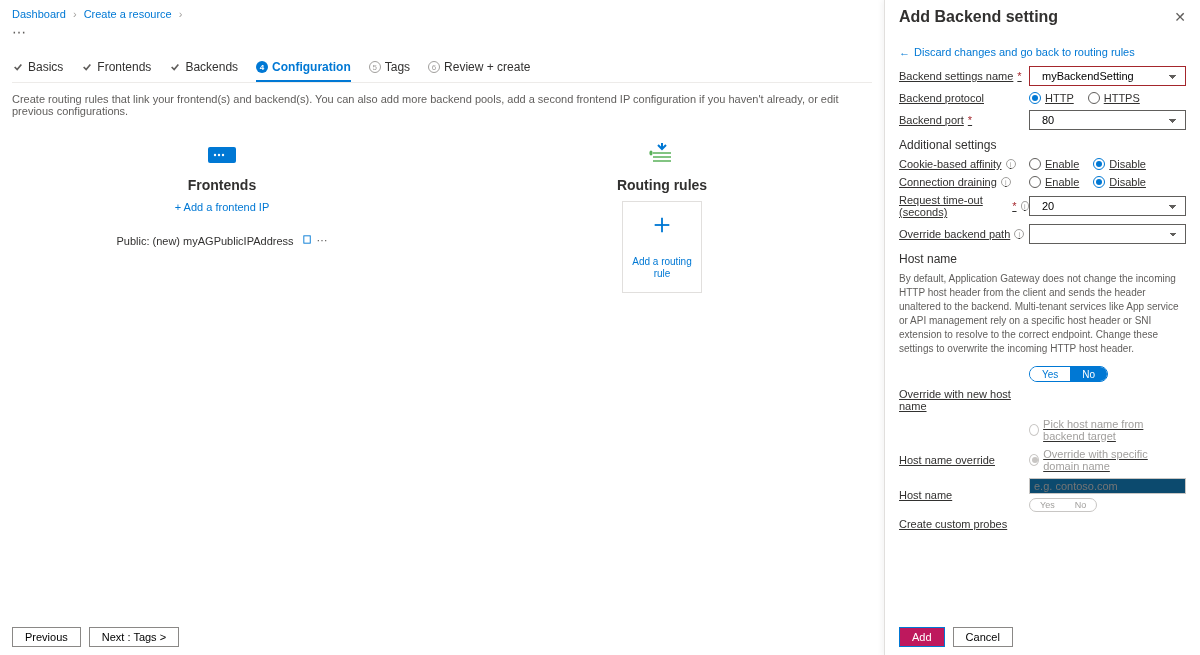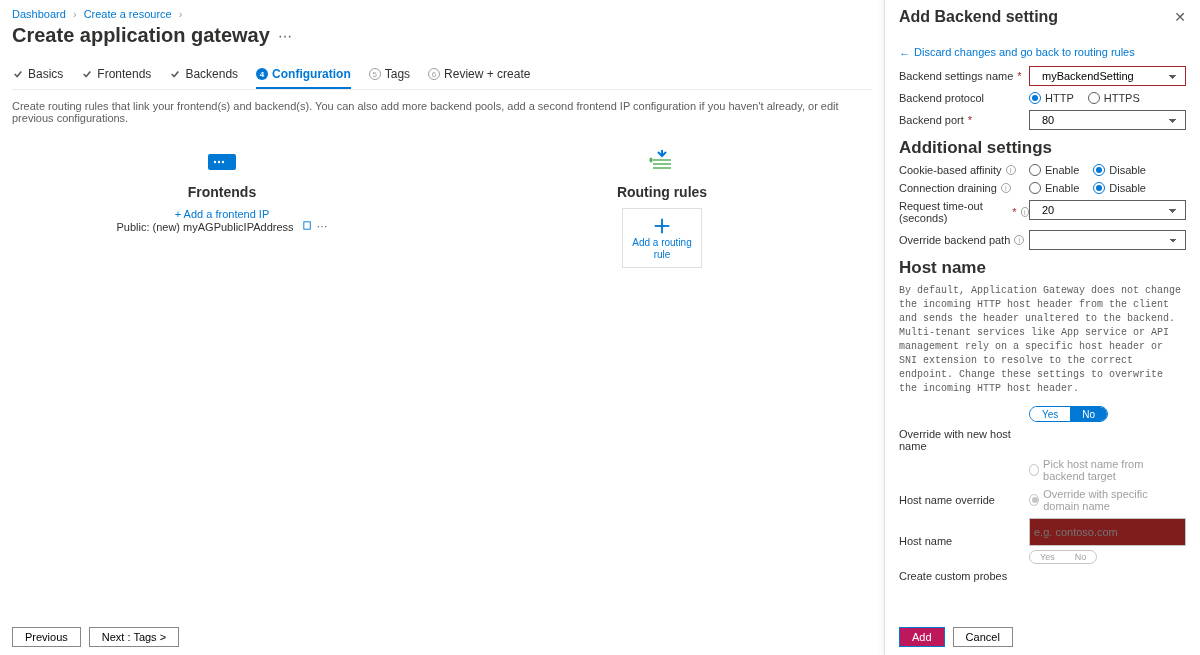--- a/index.html
+++ b/index.html
@@ -19,78 +19,77 @@
 .check-icon svg { width: 10px; height: 10px; stroke: #605e5c; fill: none; stroke-width: 2; }
 .num-circle { width: 12px; height: 12px; border-radius: 50%; display: inline-flex; align-items: center; justify-content: center; font-size: 8px; }
 .num-circle.filled { background: #0078d4; color: #fff; }
 .num-circle.outline { border: 1px solid #a19f9d; color: #a19f9d; }
 .intro { font-size: 11px; color: #605e5c; margin-bottom: 20px; }
 .config-area { display: flex; gap: 220px; padding: 0 100px; }
 .column { display: flex; flex-direction: column; align-items: center; width: 220px; }
 .col-icon { width: 34px; height: 34px; display: flex; align-items: center; justify-content: center; margin-bottom: 6px; }
 .col-title { font-size: 14px; font-weight: 600; margin-bottom: 8px; }
 .link { color: #0078d4; font-size: 11px; cursor: pointer; }
-.frontend-item { display: flex; align-items: center; gap: 8px; font-size: 11px; margin-top: 0; }
+.frontend-item { display: flex; align-items: center; gap: 8px; font-size: 11px; margin-top: 21px; }
 .small-icons { display: flex; gap: 4px; }
 .small-icons span { cursor: pointer; color: #605e5c; }
-.add-rule-box { border: 1px solid #e1dfdd; width: 80px; padding: 6px 4px; display: flex; flex-direction: column; align-items: center; gap: 0; cursor: pointer; }
+.add-rule-box { border: 1px solid #e1dfdd; width: 80px; padding: 12px 4px; display: flex; flex-direction: column; align-items: center; gap: 20px; cursor: pointer; }
 .plus-svg { width: 22px; height: 22px; stroke: #0078d4; stroke-width: 2; }
 .add-rule-label { font-size: 10px; color: #0078d4; text-align: center; line-height: 1.2; }
 .footer { margin-top: auto; padding: 8px 0; display: flex; gap: 8px; }
 .btn { border: 1px solid #8a8886; background: #fff; padding: 3px 12px; font-size: 11px; cursor: pointer; }
 .btn.primary { background: #be185d; color: #fff; border-color: #0078d4; }
 
 
 .panel { width: 430px; border-left: 1px solid #e1dfdd; background: #fff; display: flex; flex-direction: column; padding: 8px 14px 8px 14px; box-shadow: -2px 0 6px rgba(0,0,0,0.05);}
 .panel-header { display: flex; justify-content: space-between; align-items: center; margin-bottom: 20px; }
 .panel-title { font-size: 16px; font-weight: 600; }
 .close-icon { cursor: pointer; font-size: 14px; color: #605e5c; }
 .back-link { font-size: 11px; color: #0078d4; cursor: pointer; margin-bottom: 8px; display: flex; align-items: center; gap: 4px;}
-.form-row { display: flex; margin-bottom: 6px; font-size: 11px; }
+.form-row { display: flex; align-items: center; margin-bottom: 6px; font-size: 11px; text-decoration: underline; }
 .form-label { width: 130px; color: #323130; display: flex; align-items: center; gap: 4px; }
 .req { color: #a4262c; }
 .info-icon { width: 10px; height: 10px; border: 1px solid #a19f9d; border-radius: 50%; display: inline-flex; align-items: center; justify-content: center; font-size: 7px; color: #a19f9d; }
 .form-control { flex: 1; }
 .text-input { width: 100%; border: 1px solid #605e5c; padding: 2px 12px; font-size: 11px; height: 20px; }
 .text-input.error { border-color: #a4262c; }
 .text-input.dd { background-image: linear-gradient(45deg, transparent 50%, #605e5c 50%), linear-gradient(135deg, #605e5c 50%, transparent 50%); background-position: calc(100% - 12px) 8px, calc(100% - 8px) 8px; background-size: 4px 4px, 4px 4px; background-repeat: no-repeat; }
 .radio-group { display: flex; gap: 14px; align-items: center; }
 .radio-item { display: flex; align-items: center; gap: 4px; }
 .radio { appearance: none; width: 12px; height: 12px; border: 1px solid #605e5c; border-radius: 50%; position: relative; cursor: pointer; }
 .radio:checked { border-color: #0078d4; }
 .radio:checked::after { content: ''; width: 6px; height: 6px; background: #0078d4; border-radius: 50%; position: absolute; top: 2px; left: 2px; }
 .radio.disabled { border-color: #c8c6c4; }
 .radio.disabled:checked::after { background: #c8c6c4; }
-.section-heading { font-size: 17px; font-weight: 700; margin: 8px 0 6px 0; }
-.help-text { font-size: 10px; color: #605e5c; line-height: 1.4; margin-bottom: 10px; font-family: Liberation Mono, monospace; }
+.section-heading { font-size: 12px; font-weight: 400; margin: 8px 0 6px 0; }
+.help-text { font-size: 10px; color: #605e5c; line-height: 1.4; margin-bottom: 10px; }
 .toggle-group { display: inline-flex; border: 1px solid #0078d4; border-radius: 10px; overflow: hidden; height: 16px; }
 .toggle-group span { padding: 1px 12px; font-size: 10px; display: flex; align-items: center; cursor: pointer; }
 .toggle-group .inactive { color: #0078d4; background: #fff; }
 .toggle-group .active { color: #fff; background: #0078d4; }
 .small-toggle { display: inline-flex; border: 1px solid #c8c6c4; border-radius: 10px; overflow: hidden; height: 14px; }
 .small-toggle span { padding: 0px 10px; font-size: 9px; display: flex; align-items: center; color: #a19f9d; }
-.placeholder-input { width: 100%; border: 1px solid #c8c6c4; background: #7f1d1d; padding: 2px 4px; font-size: 11px; height: 28px; color: #a19f9d; }
+.placeholder-input { width: 100%; border: 1px solid #c8c6c4; background: #0c4a6e; padding: 2px 4px; font-size: 11px; height: 16px; color: #a19f9d; }
 .radio-label.disabled { color: #a19f9d; }
 .panel-body { flex: 1; overflow: auto; }
 .panel-footer { display: flex; gap: 8px; padding-top: 8px; }
 </style>
 </head>
 <body>
 
 <div class="page">
 
   <div class="main">
     <div class="breadcrumb">
       <a>Dashboard</a>
       <span class="sep">›</span>
       <a>Create a resource</a>
       <span class="sep">›</span>
     </div>
     <div class="title-row">
-      <h1 class="page-title">Create application gateway</h1>
       <span class="more-btn">⋯</span>
     </div>
 
     <div class="tabs">
       <div class="tab">
         <span class="icon check-icon">
             <svg viewBox="0 0 12 12">
               <polyline points="2,6 5,9 10,3"></polyline>
             </svg>
           </span>

